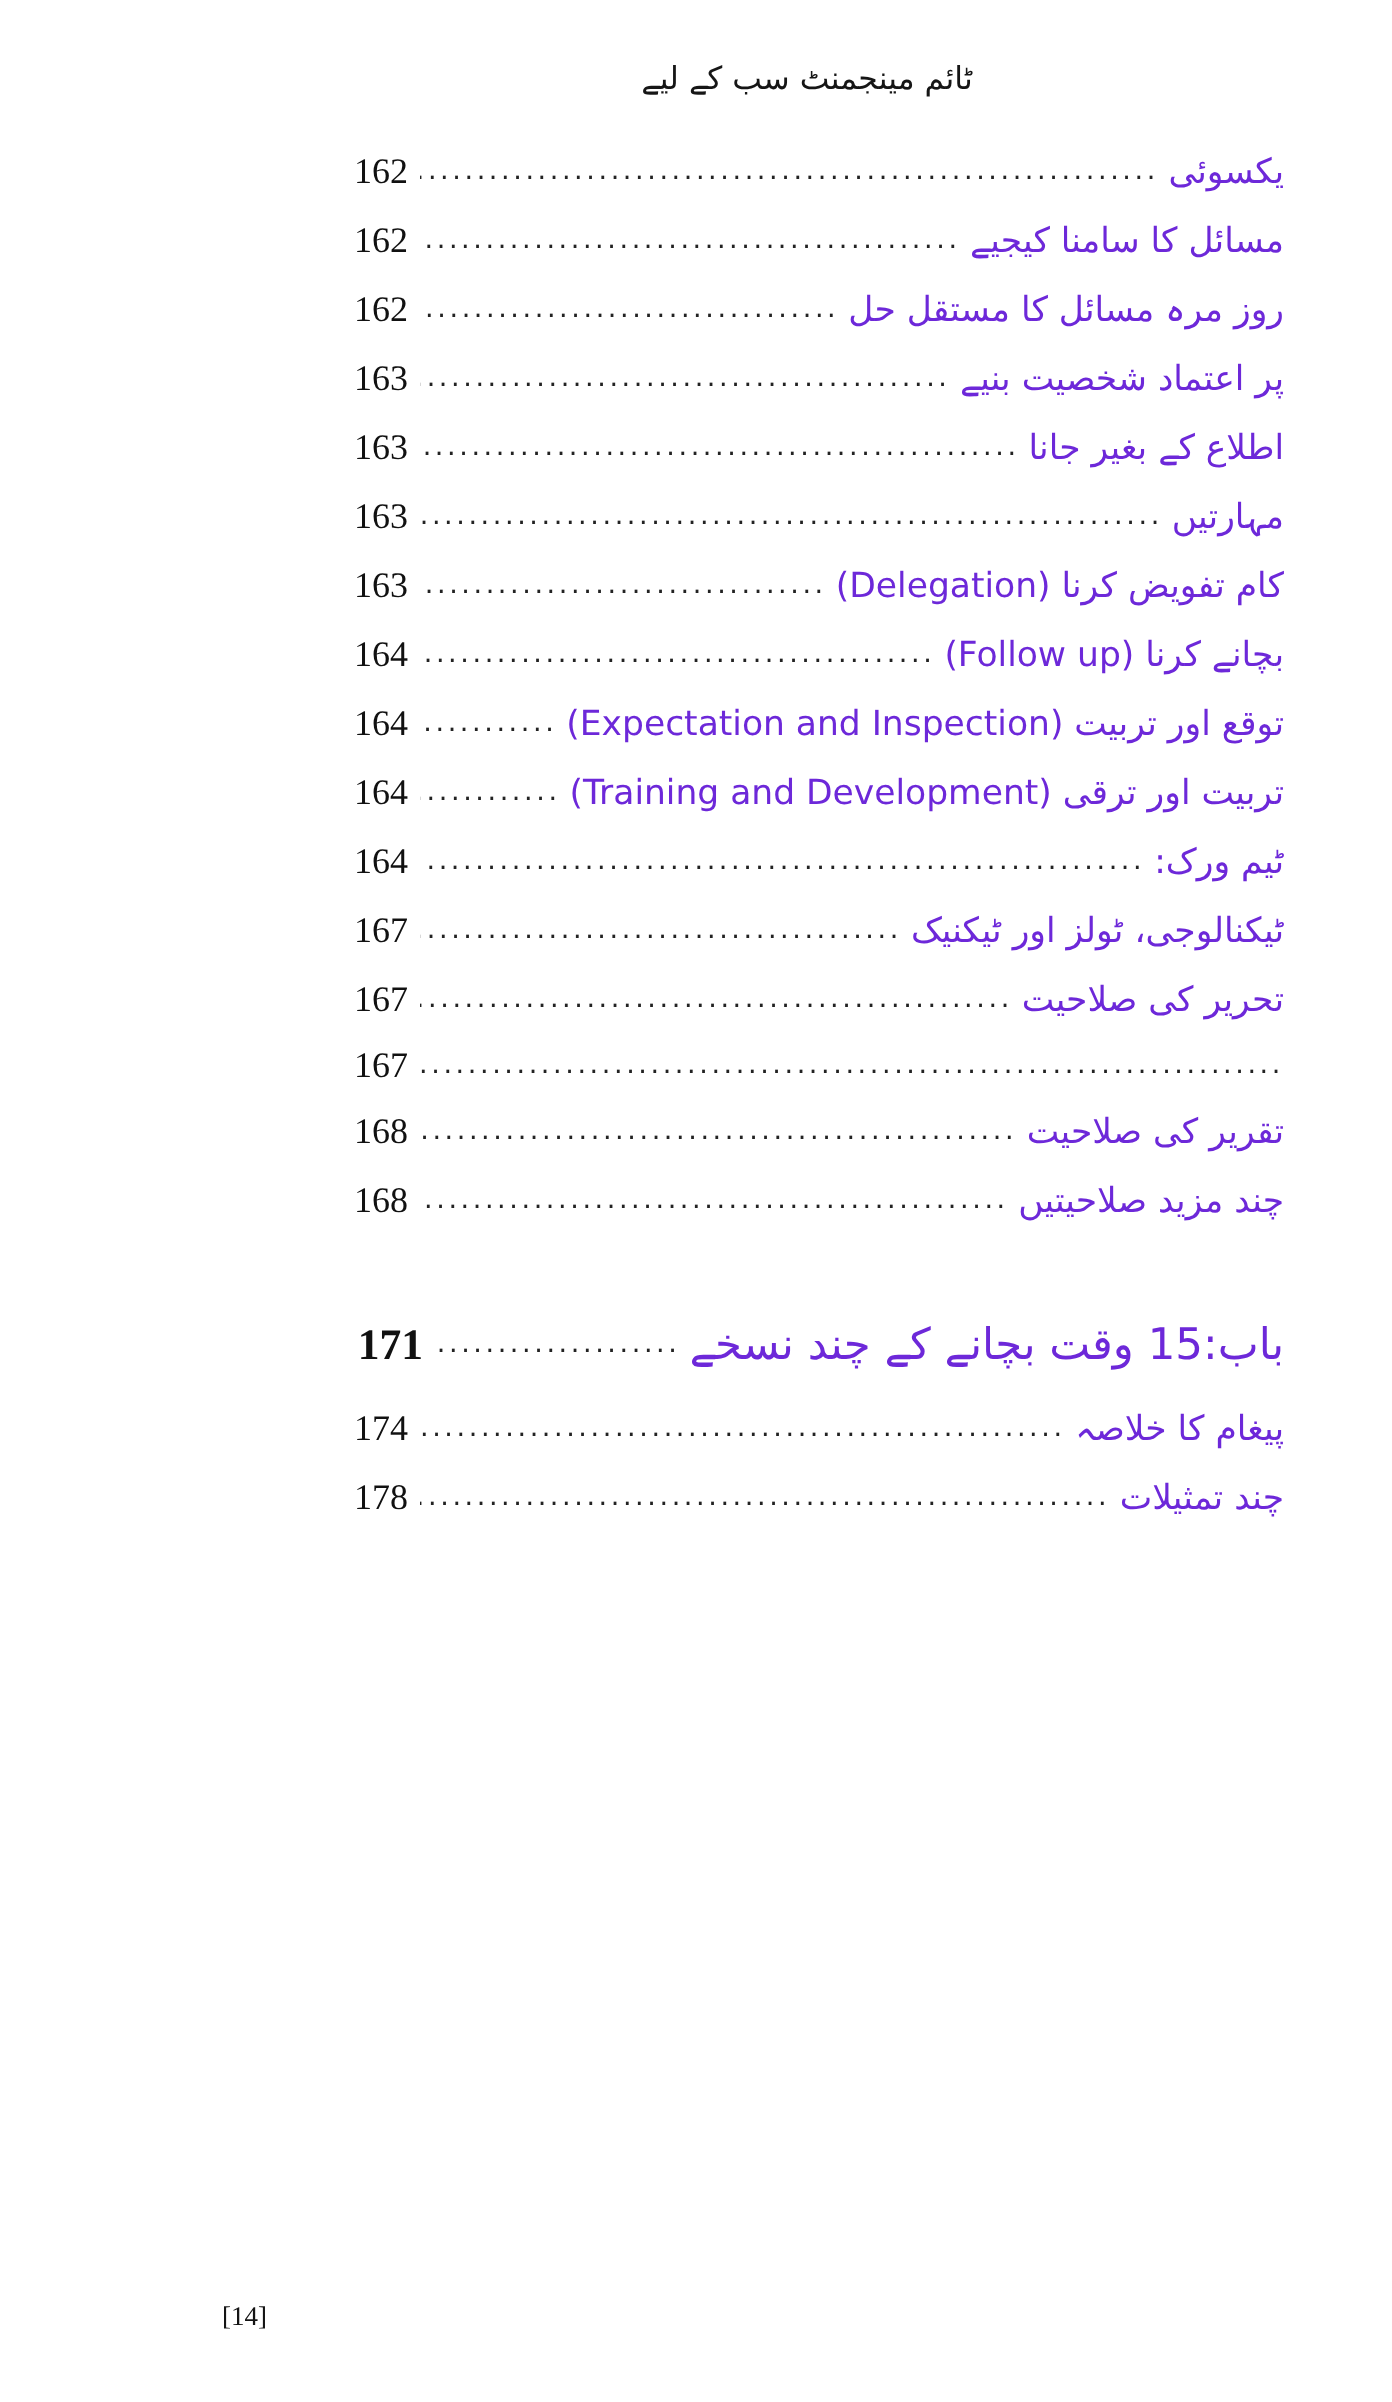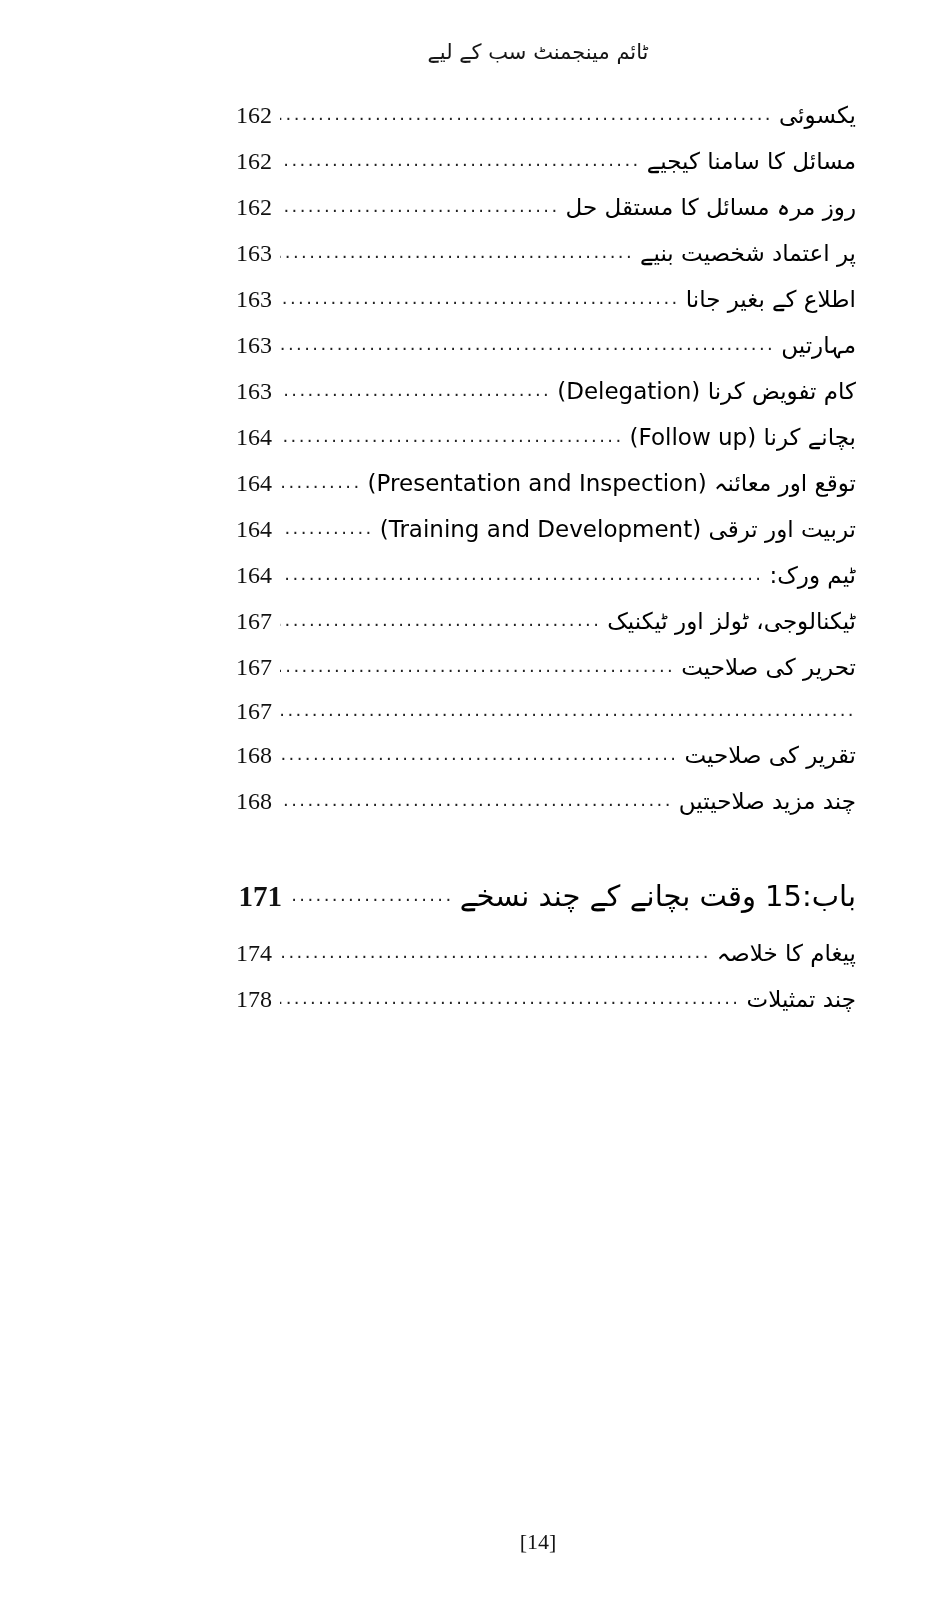--- a/index.html
+++ b/index.html
@@ -48,21 +48,21 @@
     direction: rtl;
     width: 100%;
     margin-bottom: 15px;
   }
 
   .toc-title {
     flex: 0 0 auto;
     font-size: 23px;
     line-height: 1.35;
     white-space: nowrap;
-    color: #000000;
+    color: #6d28d9;
     padding-left: 6px;
   }
 
   .toc-dots {
     flex: 1 1 auto;
     overflow: hidden;
     white-space: nowrap;
     color: #222;
     font-size: 18px;
     letter-spacing: 2.4px;
@@ -97,22 +97,22 @@
   .toc-entry.chapter .toc-dots {
     transform: translateY(-5px);
   }
 
   
   .page-footer {
     position: absolute;
     bottom: 46px;
     left: 0;
     right: 0;
-    text-align: center;
-    font-size: 22px;
+    text-align: left;
+    font-size: 18px;
     font-family: "Liberation Serif", "DejaVu Serif", serif;
     color: #141414;
     direction: ltr;
   }
 </style>
 </head>
 <body>
 
 <div class="page">
 
@@ -164,21 +164,21 @@
       <span class="toc-page">163</span>
     </div>
 
     <div class="toc-entry">
       <span class="toc-title">بچانے کرنا (Follow up)</span>
       <span class="toc-dots">...................................................................................................................</span>
       <span class="toc-page">164</span>
     </div>
 
     <div class="toc-entry">
-      <span class="toc-title">توقع اور معائنہ (Presentation and Inspection)</span>
+      <span class="toc-title">توقع اور تربیت (Expectation and Inspection)</span>
       <span class="toc-dots">...................................................................................................................</span>
       <span class="toc-page">164</span>
     </div>
 
     <div class="toc-entry">
       <span class="toc-title">تربیت اور ترقی (Training and Development)</span>
       <span class="toc-dots">...................................................................................................................</span>
       <span class="toc-page">164</span>
     </div>
 

